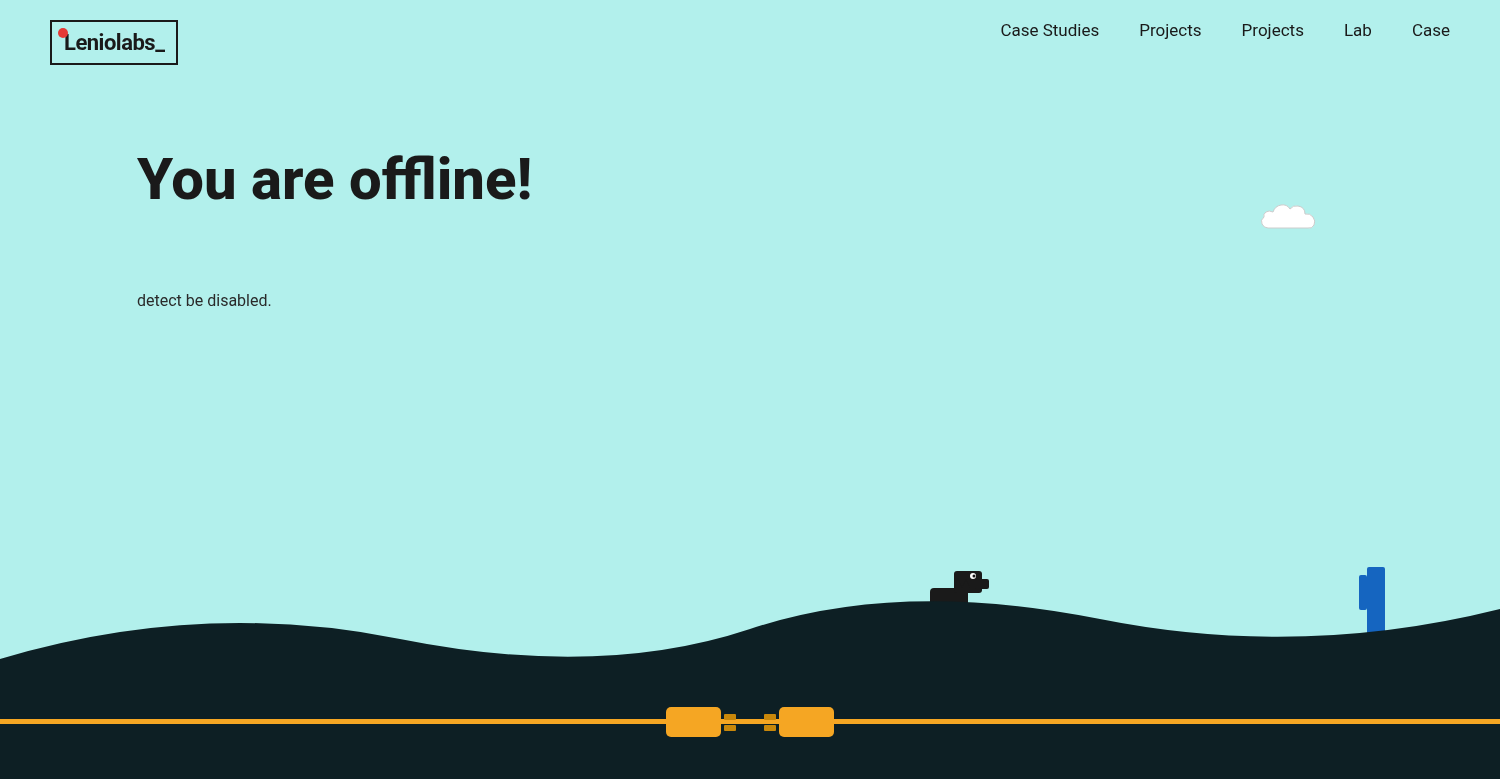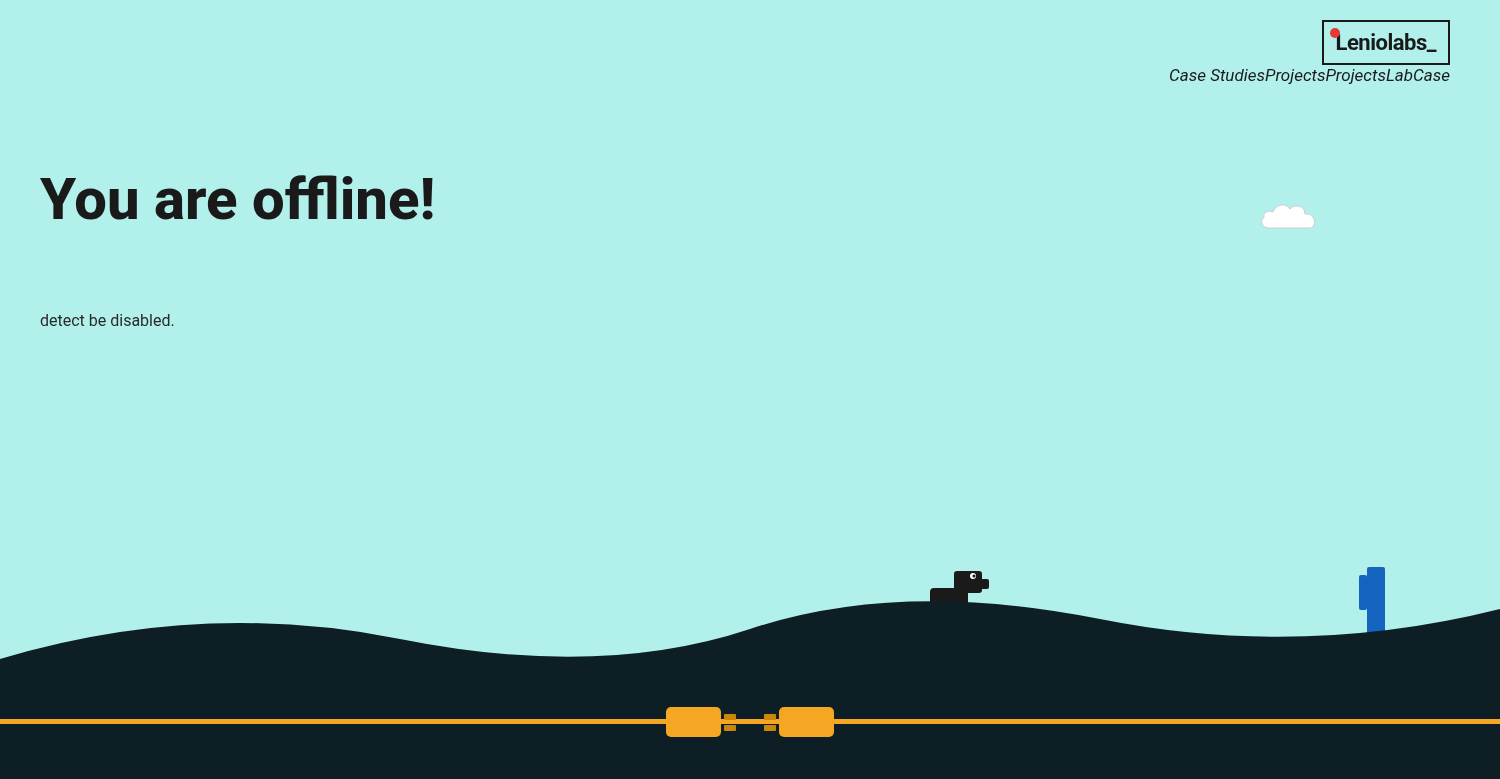--- a/index.html
+++ b/index.html
@@ -10,25 +10,24 @@
       overflow-x: hidden;
       width: 1500px;
       height: 779px;
       position: relative;
     }
 
     
     header {
       display: flex;
       justify-content: space-between;
-      align-items: flex-end;
+      align-items: flex-start;
       padding: 20px 50px;
       position: relative;
       z-index: 10;
-      flex-direction: column;
     }
 
     .logo-container {
       display: flex;
       align-items: center;
     }
 
     .logo-box {
       border: 2.5px solid #1a1a1a;
       padding: 8px 12px;
@@ -47,36 +46,37 @@
 
     .logo-text {
       font-size: 22px;
       font-weight: 700;
       color: #1a1a1a;
       letter-spacing: -0.5px;
     }
 
     nav {
       display: flex;
-      align-items: center;
-      font-style: italic;
+      gap: 40px;
+      align-items: center;
     }
 
     nav a {
       text-decoration: none;
       color: #1a1a1a;
       font-size: 17px;
       font-weight: 400;
     }
 
     
     .main-content {
-      padding: 60px 50px 0 40px;
+      padding: 60px 50px 0 100px;
       position: relative;
       z-index: 5;
+      margin-left: 37px;
     }
 
     .offline-title {
       font-size: 58px;
       font-weight: 800;
       color: #1a1a1a;
       margin-bottom: 20px;
     }
 
     .offline-desc {

